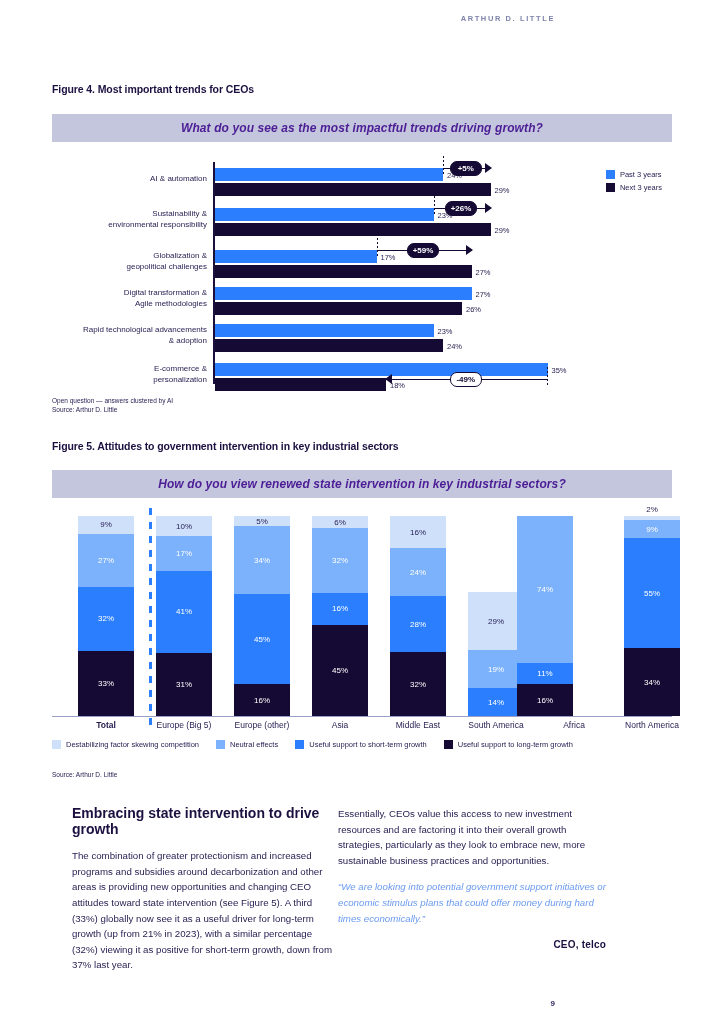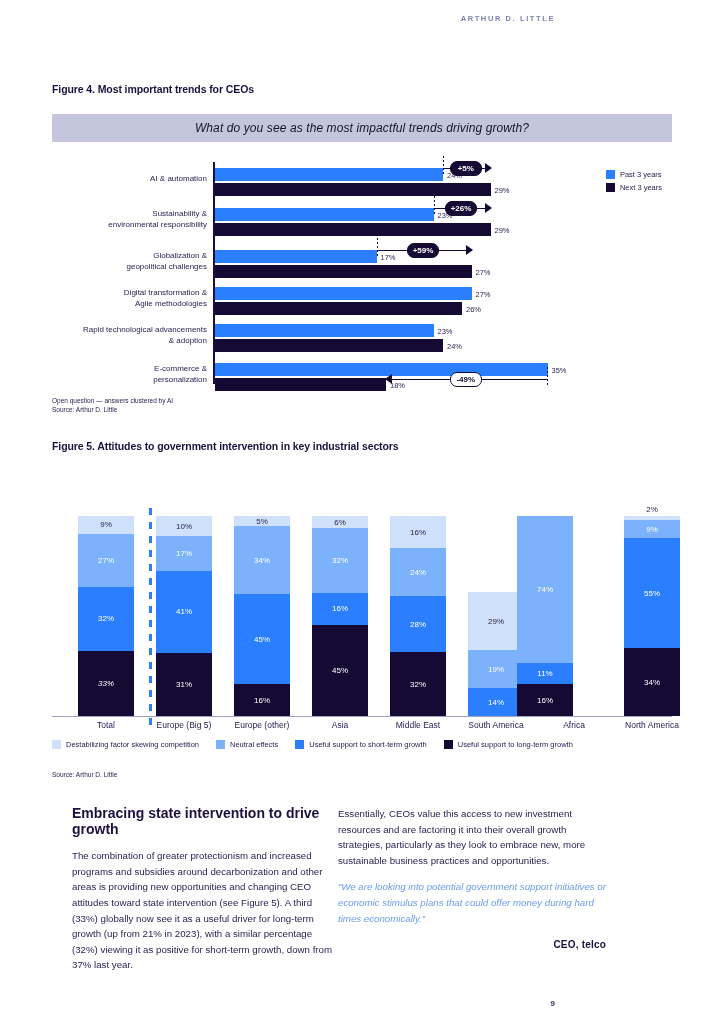--- a/index.html
+++ b/index.html
@@ -22,21 +22,21 @@
     position:absolute;left:52px;
     font-size:10.5px;font-weight:700;color:#1c1040;letter-spacing:-0.1px;
   }
 
   
   .banner{
     position:absolute;left:52px;width:620px;height:28px;
     background:#c3c6dd;display:flex;align-items:center;justify-content:center;
   }
   .banner span{
-    font-size:12px;font-style:italic;font-weight:400;color:#0f172a;letter-spacing:0.1px;
+    font-size:12px;font-style:italic;font-weight:700;color:#4c1d95;letter-spacing:0.1px;
   }
 
   
   .fig4{position:absolute;left:52px;top:160px;width:620px;height:240px;}
   .axis-line{position:absolute;left:161px;top:2px;width:2px;height:222px;background:#1b0f3b;}
   .cat{position:absolute;left:0;width:155px;text-align:right;font-size:8px;line-height:10.5px;color:#241c4f;}
   .bar{position:absolute;left:163px;height:13px;}
   .bar.past{background:#2b7fff;}
   .bar.next{background:#150a34;}
   .barval{position:absolute;font-size:7.5px;color:#241c4f;}
@@ -68,21 +68,21 @@
   .col{position:absolute;bottom:0;width:56px;}
   .seg{position:relative;width:100%;display:flex;align-items:center;justify-content:center;}
   .seg span{font-size:8px;font-weight:500;}
   .seg.s0{background:#cfe0fb;} .seg.s0 span{color:#241c4f;}
   .seg.s1{background:#7cb2fb;} .seg.s1 span{color:#ffffff;}
   .seg.s2{background:#2b7fff;} .seg.s2 span{color:#ffffff;}
   .seg.s3{background:#150a34;} .seg.s3 span{color:#ffffff;}
   .seg.tiny span{position:absolute;top:-11px;color:#241c4f !important;font-size:8px;}
   .baseline{position:absolute;left:0;top:200px;width:620px;height:1.4px;background:#9aa0c4;}
   .xlbl{position:absolute;top:204px;width:80px;text-align:center;font-size:8.5px;color:#241c4f;}
-  .xlbl.bold{font-weight:400;}
+  .xlbl.bold{font-weight:700;}
   .divider{position:absolute;top:-8px;width:3px;height:220px;
     background:repeating-linear-gradient(to bottom,#2b7fff 0 7px,transparent 7px 14px);}
 
   .legend5{position:absolute;left:52px;top:740px;display:flex;align-items:center;}
   .legend5 .item{display:flex;align-items:center;margin-right:17px;}
   .legend5 .sw{width:9px;height:9px;margin-right:5px;}
   .legend5 .lbl{font-size:7.5px;color:#241c4f;white-space:nowrap;}
 
   
   .body-col{position:absolute;width:268px;font-size:9.7px;line-height:15.6px;color:#241c4f;}
@@ -193,34 +193,37 @@
         </div>
       </div>
   </div>
 
   <div class="fignote" style="top:396px;">
     <div>Open question — answers clustered by AI</div>
     <div>Source: Arthur D. Little</div>
   </div>
 
   <div class="fig-caption" style="top:440px;">Figure 5. Attitudes to government intervention in key industrial sectors</div>
+  <div class="banner" style="top:470px;">
+    <span>How do you view renewed state intervention in key industrial sectors?</span>
+  </div>
 
   <div class="fig5">
     <div id="fig5-cols">
         <div class="col" style="left: 26px;">
           <div class="seg s0" style="height: 17.8218px;">
             <span>9%</span>
           </div>
           <div class="seg s1" style="height: 53.4653px;">
             <span>27%</span>
           </div>
           <div class="seg s2" style="height: 63.3663px;">
             <span>32%</span>
           </div>
-          <div class="seg s3" style="height: 65.3465px; font-style: italic;">
+          <div class="seg s3" style="height: 65.3465px;">
             <span>33%</span>
           </div>
         </div>
         <div class="col" style="left: 104px;">
           <div class="seg s0" style="height: 20.202px;">
             <span>10%</span>
           </div>
           <div class="seg s1" style="height: 34.3434px;">
             <span>17%</span>
           </div>

